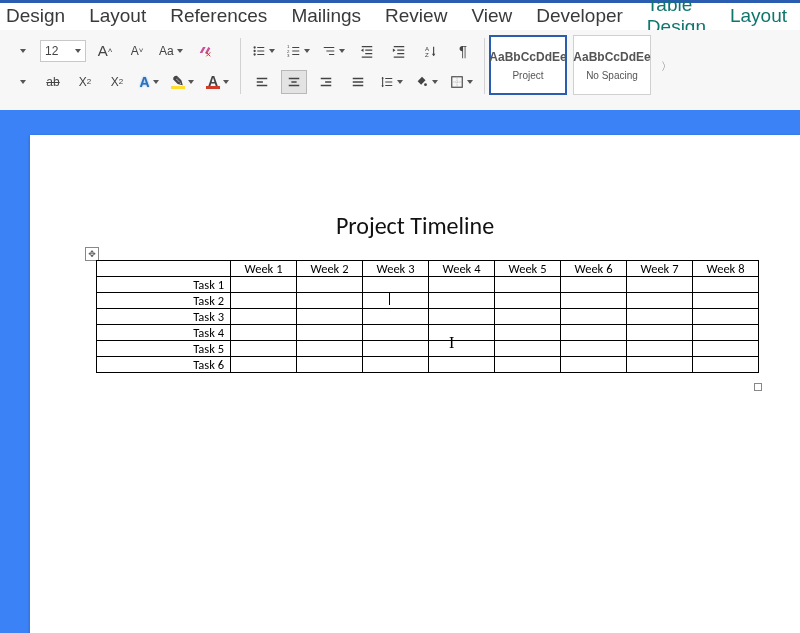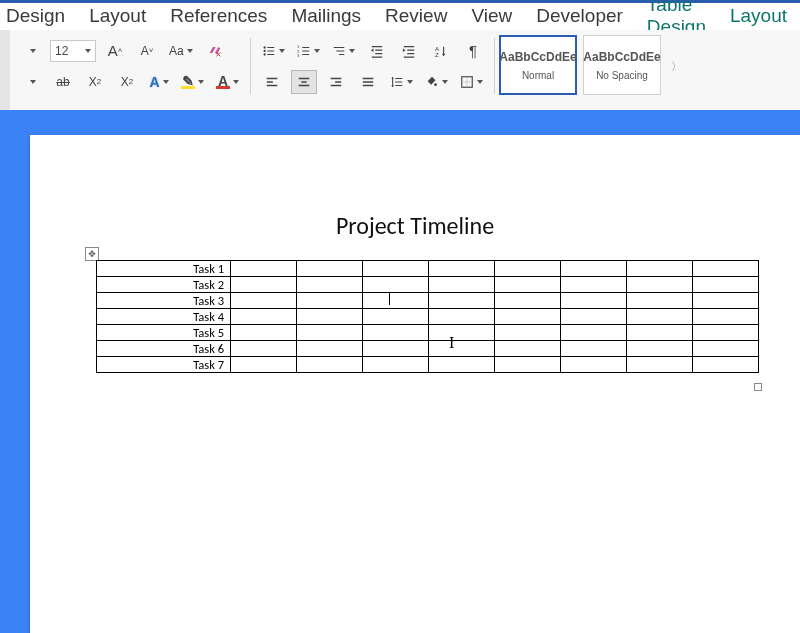--- a/index.html
+++ b/index.html
@@ -42,21 +42,20 @@
 
   
   .ribbon {
     height: 68px;
     background: #f7f7f7;
     border-bottom: 1px solid #cfcfcf;
     display: flex;
     align-items: stretch;
     padding: 2px 6px 19px 0;
     position: relative;
-    margin-left: 10px;
   }
   .ribbon-col {
     display: flex;
     flex-direction: column;
     justify-content: center;
     gap: 7px;
     padding: 0 8px;
   }
   .ribbon-sep {
     width: 1px;
@@ -411,21 +410,21 @@
           <span class="dd-tri"></span>
       </span>
     </div>
   </div>
 
   <div class="ribbon-sep"></div>
 
   <div class="styles-group">
     <div class="style-tile selected">
       <div class="sample">AaBbCcDdEe</div>
-      <div>Normal</div>
+      <div>Project</div>
     </div>
     <div class="style-tile">
       <div class="sample">AaBbCcDdEe</div>
       <div>No Spacing</div>
     </div>
     <div class="more-chevron">〉</div>
   </div>
 </div>
 
 <div class="canvas">
@@ -441,20 +440,31 @@
           <col class="wk-col">
           <col class="wk-col">
           <col class="wk-col">
         <col class="wk-col">
           <col class="wk-col">
           <col class="wk-col">
           <col class="wk-col">
       </colgroup>
       <tbody id="tl-body">
           <tr>
+            <td class="rowhdr"></td>
+            <td>Week 1</td>
+            <td>Week 2</td>
+            <td>Week 3</td>
+            <td>Week 4</td>
+            <td>Week 5</td>
+            <td>Week 6</td>
+            <td>Week 7</td>
+            <td>Week 8</td>
+          </tr>
+          <tr>
             <td class="rowhdr">Task 1</td>
             <td></td>
             <td></td>
             <td></td>
             <td></td>
             <td></td>
             <td></td>
             <td></td>
             <td></td>
           </tr>
@@ -497,31 +507,20 @@
             <td></td>
             <td></td>
             <td></td>
             <td></td>
             <td></td>
             <td></td>
             <td></td>
           </tr>
           <tr>
             <td class="rowhdr">Task 6</td>
-            <td></td>
-            <td></td>
-            <td></td>
-            <td></td>
-            <td></td>
-            <td></td>
-            <td></td>
-            <td></td>
-          </tr>
-          <tr>
-            <td class="rowhdr">Task 7</td>
             <td></td>
             <td></td>
             <td></td>
             <td></td>
             <td></td>
             <td></td>
             <td></td>
             <td></td>
           </tr>
         </tbody>

